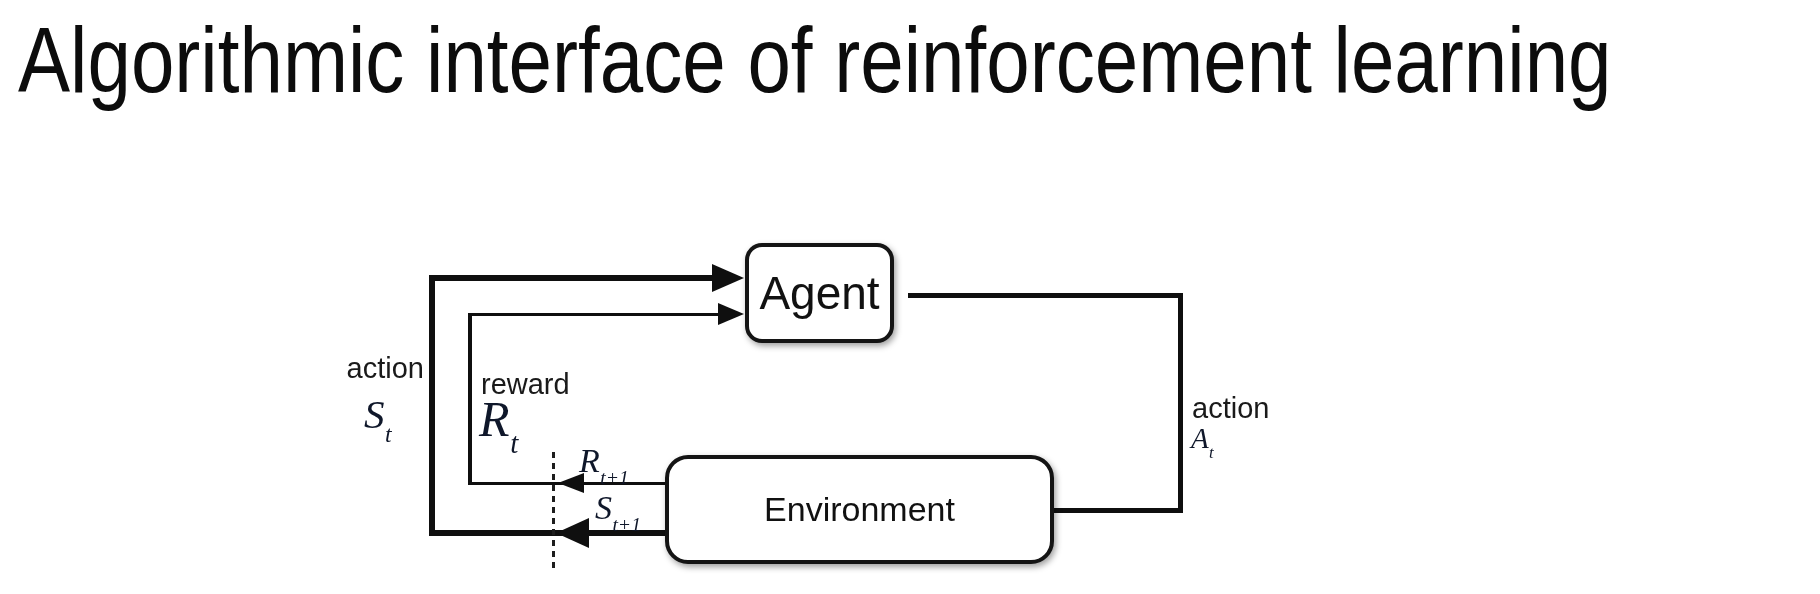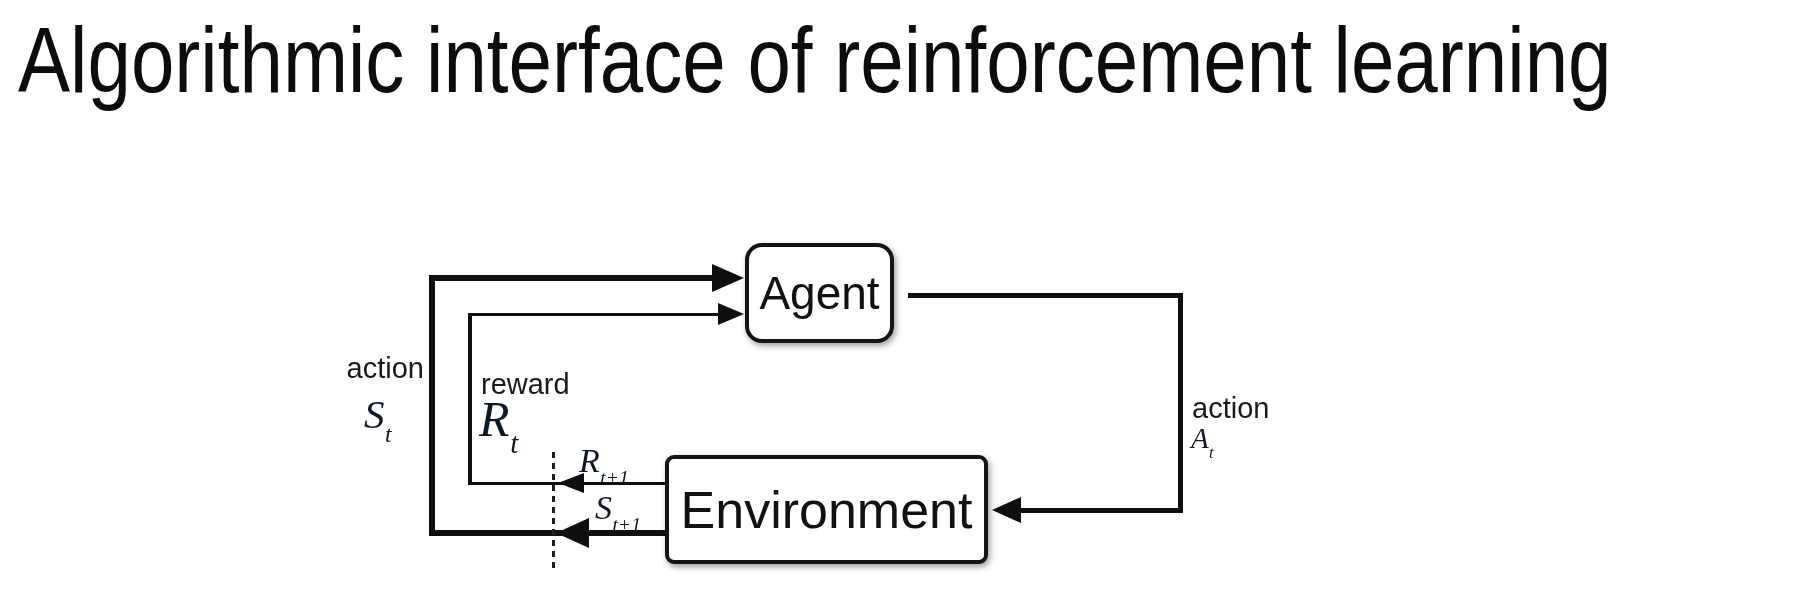--- a/index.html
+++ b/index.html
@@ -17,21 +17,21 @@
   .dashed{
     position:absolute;width:3px;
     background:repeating-linear-gradient(to bottom,#1d1d1d 0 6px,transparent 6px 11px);
   }
   .nodebox{
     position:absolute;background:#ffffff;border:4px solid #141414;
     display:flex;align-items:center;justify-content:center;
     box-shadow:2px 3px 6px rgba(0,0,0,0.38);box-sizing:border-box;z-index:5;
   }
   .agent{left:745px;top:243px;width:149px;height:100px;border-radius:17px;font-size:46px;}
-  .env{left:665px;top:455px;width:323px;height:109px;border-radius:9px;font-size:52px;}
+  .env{left:665px;top:455px;width:389px;height:109px;border-radius:23px;font-size:34px;}
   .lbl{position:absolute;font-size:29px;color:#1a1a1a;line-height:1.1;}
   .sym{
     position:absolute;font-family:"Liberation Serif",serif;font-style:italic;
     color:#0f172a;line-height:1;white-space:nowrap;
   }
   .sym sub{
     font-size:0.58em;font-style:italic;line-height:1;
     position:relative;top:0.22em;left:0.02em;
   }
   .s-t{left:364px;top:394px;font-size:41px;}

